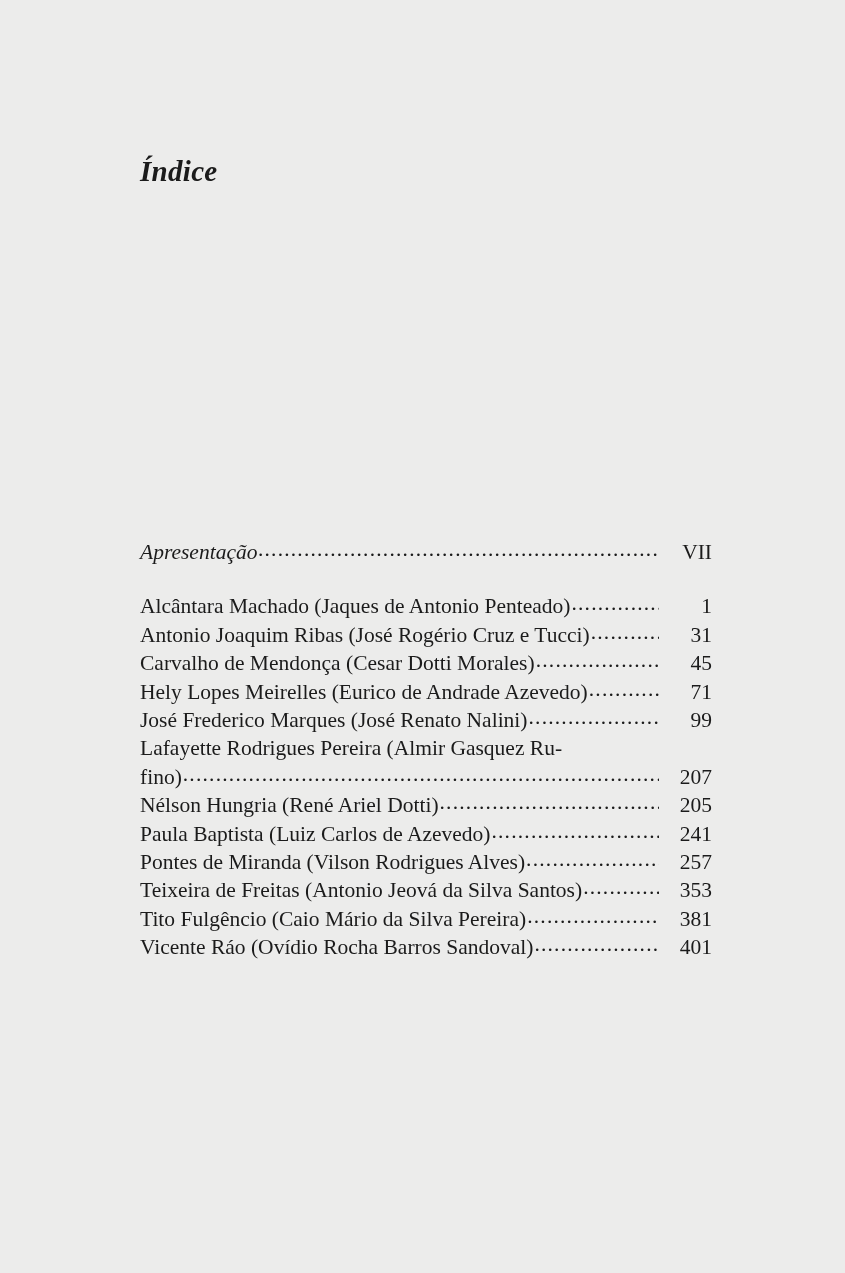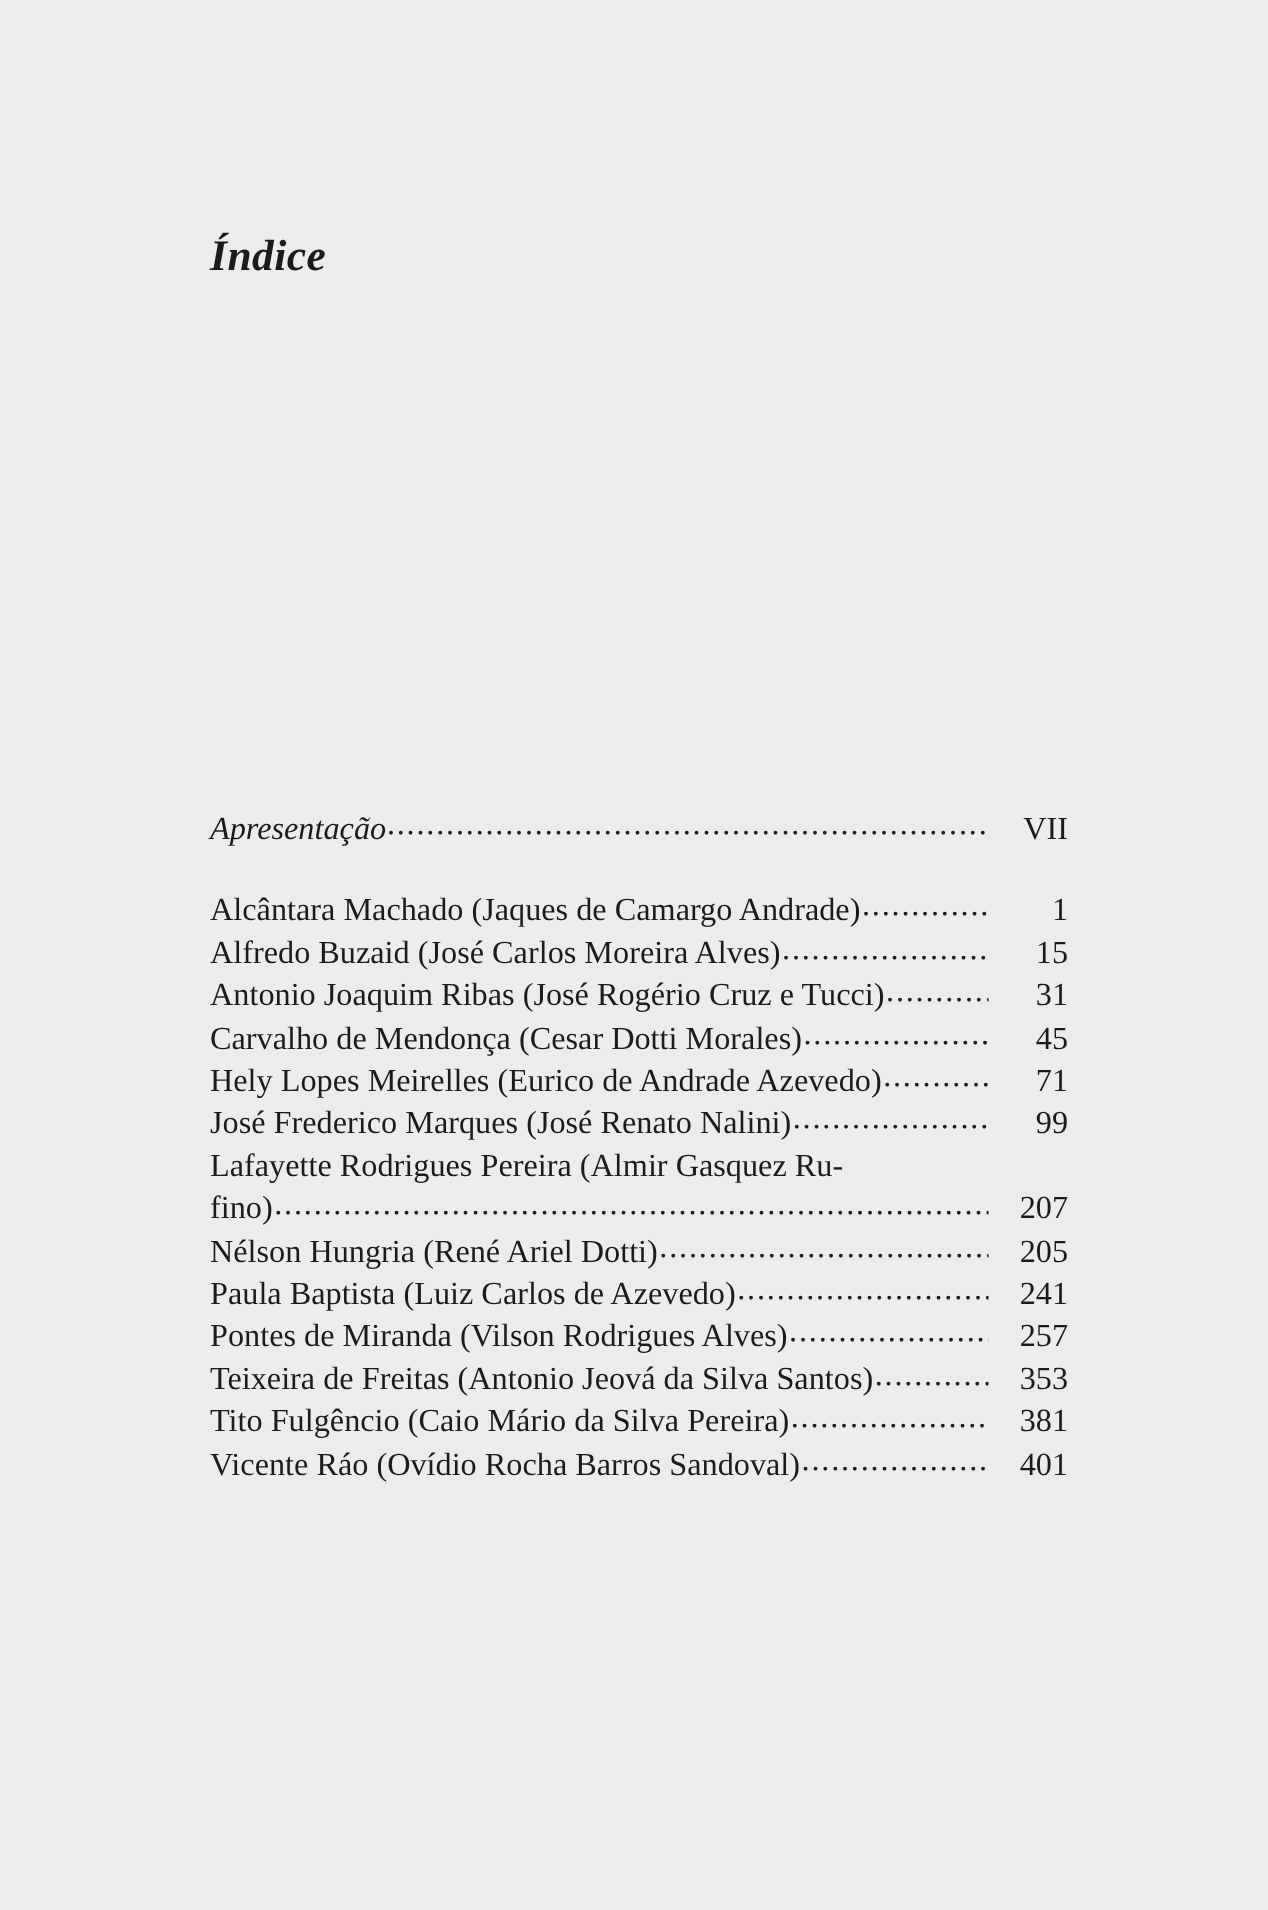--- a/index.html
+++ b/index.html
@@ -109,30 +109,25 @@
 
   <div class="toc">
 
     <div class="toc-row preface">
       <span class="toc-label">Apresentação</span>
       <span class="toc-dots"></span>
       <span class="toc-page">VII</span>
     </div>
 
     <div class="toc-row">
-      <span class="toc-label">Alcântara Machado (Jaques de Camargo Andrade)</span>
+      <span class="toc-label">Alcântara Machado (Jaques de Antonio Penteado)</span>
       <span class="toc-dots"></span>
       <span class="toc-page">1</span>
     </div>
 
-    <div class="toc-row">
-      <span class="toc-label">Alfredo Buzaid (José Carlos Moreira Alves)</span>
-      <span class="toc-dots"></span>
-      <span class="toc-page">15</span>
-    </div>
 
     <div class="toc-row">
       <span class="toc-label">Antonio Joaquim Ribas (José Rogério Cruz e Tucci)</span>
       <span class="toc-dots"></span>
       <span class="toc-page">31</span>
     </div>
 
     <div class="toc-row">
       <span class="toc-label">Carvalho de Mendonça (Cesar Dotti Morales)</span>
       <span class="toc-dots"></span>

